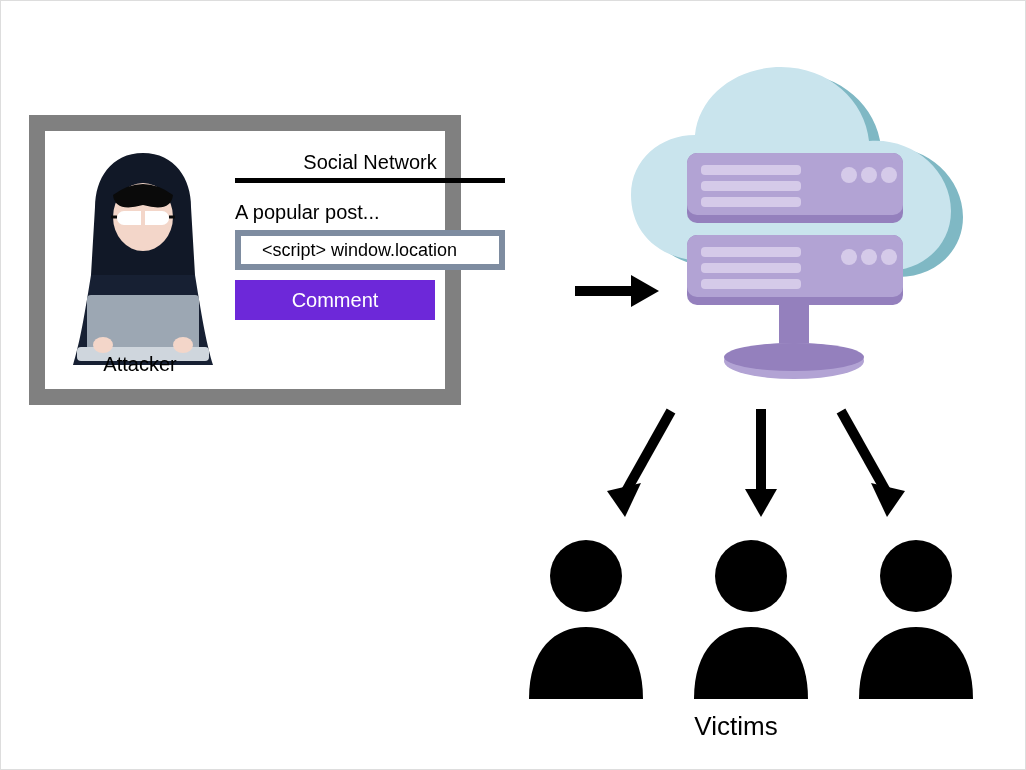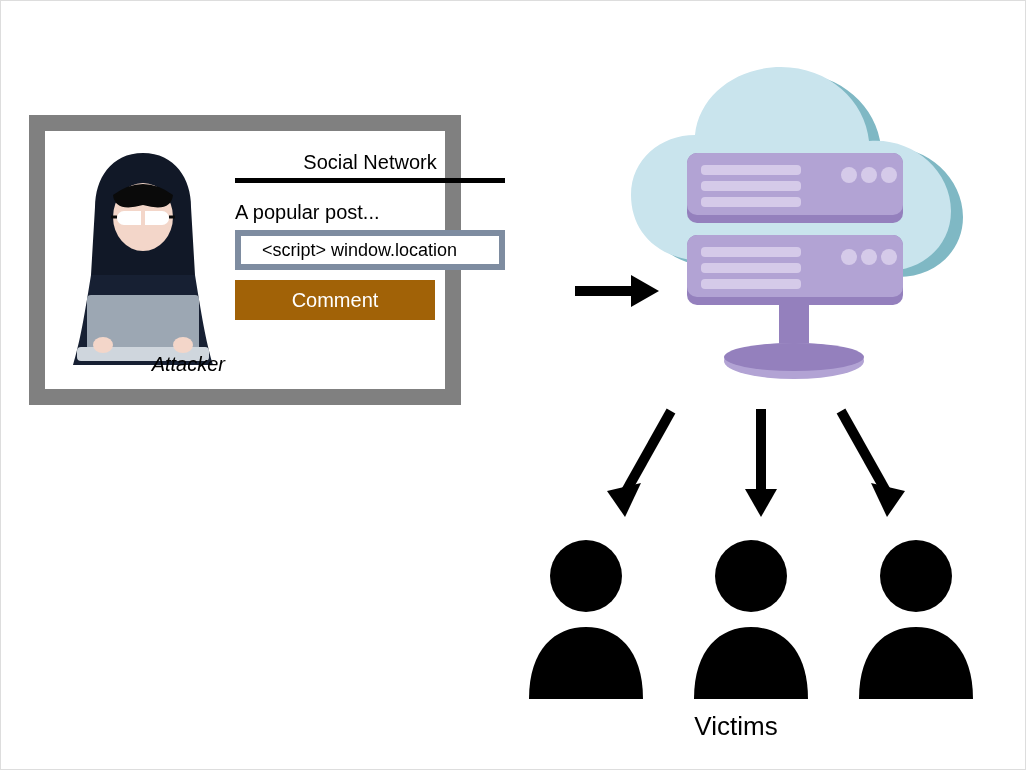--- a/index.html
+++ b/index.html
@@ -56,35 +56,34 @@
     background: #fff;
     font-size: 18px;
     padding: 2px 21px;
     display: block;
     font-family: inherit;
   }
   .comment-btn {
     margin-top: 10px;
     width: 200px;
     height: 40px;
-    background: #a16207;
+    background: #6d28d9;
     color: #fff;
     border: none;
     font-size: 20px;
     cursor: pointer;
     font-family: inherit;
   }
   .attacker-label {
     position: absolute;
     left: 10px;
     top: 222px;
     width: 170px;
-    text-align: right;
-    font-size: 20px;
-    font-style: italic;
+    text-align: center;
+    font-size: 20px;
   }
   .victims-label {
     position: absolute;
     left: 635px;
     top: 710px;
     width: 200px;
     text-align: center;
     font-size: 26px;
   }
   .arrow {

